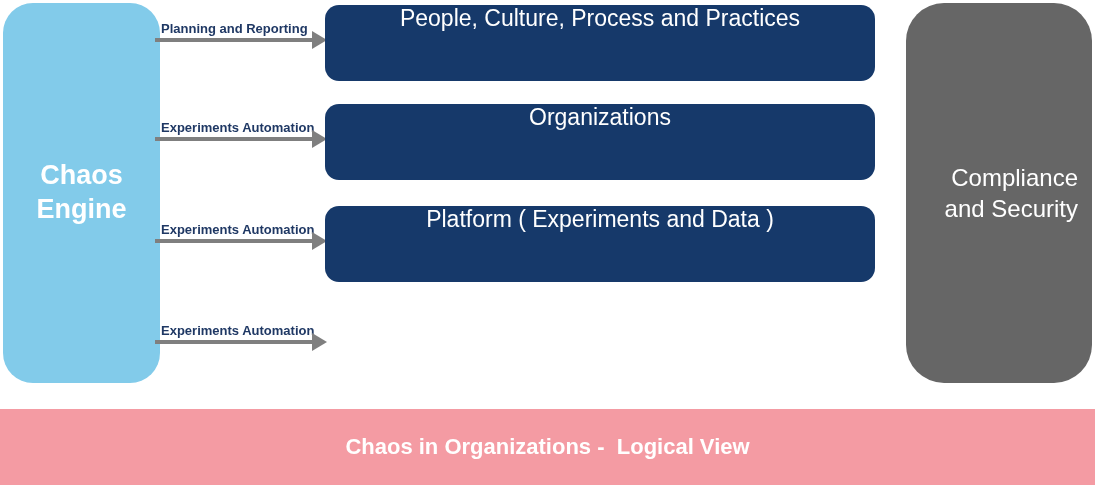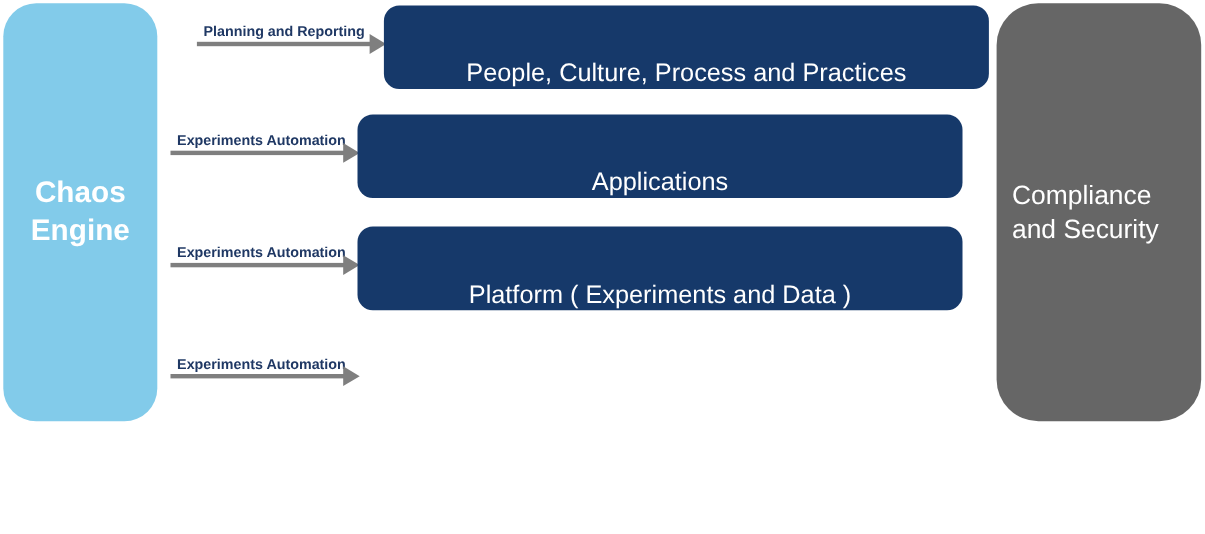--- a/index.html
+++ b/index.html
@@ -20,53 +20,53 @@
     position: relative;
     width: 1095px;
     height: 485px;
     background: #ffffff;
     overflow: hidden;
   }
   
   .chaos-box {
     position: absolute;
     left: 3px; top: 3px;
-    width: 140px; height: 380px;
+    width: 157px; height: 380px;
     background: var(--chaos-engine);
     border-radius: 30px;
     display: flex;
     align-items: center;
     justify-content: center;
     text-align: center;
     padding: 0 18px;
   }
   .chaos-box .label {
     color: #ffffff;
     font-size: 27px;
     font-weight: bold;
     line-height: 1.25;
   }
   
   .row {
     position: absolute;
     left: 0; right: 0;
     height: 76px;
   }
-  .row-0 { top: 5px; margin-left: 24px; }
+  .row-0 { top: 5px; }
   .row-1 { top: 104px; }
   .row-2 { top: 206px; }
   .row-3 { top: 307px; }
   .layer-box {
     position: absolute;
     left: 325px; top: 0;
     width: 550px; height: 76px;
     background: var(--layer-box);
     border-radius: 14px;
     display: flex;
-    align-items: flex-end;
+    align-items: flex-start;
     justify-content: center;
     text-align: center;
   }
   .layer-box .label {
     color: #ffffff;
     font-size: 23px;
     line-height: 1.2;
   }
   .arrow-wrap {
     position: absolute;
@@ -99,21 +99,21 @@
   
   .compliance-box {
     position: absolute;
     left: 906px; top: 3px;
     width: 186px; height: 380px;
     background: var(--compliance-box);
     border-radius: 38px;
     display: flex;
     align-items: center;
     justify-content: center;
-    text-align: left;
+    text-align: right;
     padding: 0 14px;
   }
   .compliance-box .label {
     color: #ffffff;
     font-size: 24px;
     line-height: 1.3;
   }
   
   .banner {
     position: absolute;
@@ -151,21 +151,21 @@
     </div>
   </div>
 
   <div class="row row-1">
     <div class="arrow-wrap">
       <div class="arrow-label">Experiments Automation</div>
       <div class="arrow-shaft"></div>
       <div class="arrow-head"></div>
     </div>
     <div class="layer-box">
-      <div class="label">Applications</div>
+      <div class="label">Organizations</div>
     </div>
   </div>
 
   <div class="row row-2">
     <div class="arrow-wrap">
       <div class="arrow-label">Experiments Automation</div>
       <div class="arrow-shaft"></div>
       <div class="arrow-head"></div>
     </div>
     <div class="layer-box">
@@ -178,14 +178,17 @@
       <div class="arrow-label">Experiments Automation</div>
       <div class="arrow-shaft"></div>
       <div class="arrow-head"></div>
     </div>
   </div>
 
   <div class="compliance-box">
     <div class="label">Compliance and Security</div>
   </div>
 
+  <div class="banner">
+    <div class="label">Chaos in Organizations -  Logical View</div>
+  </div>
 
 </div>
 
 </body></html>

